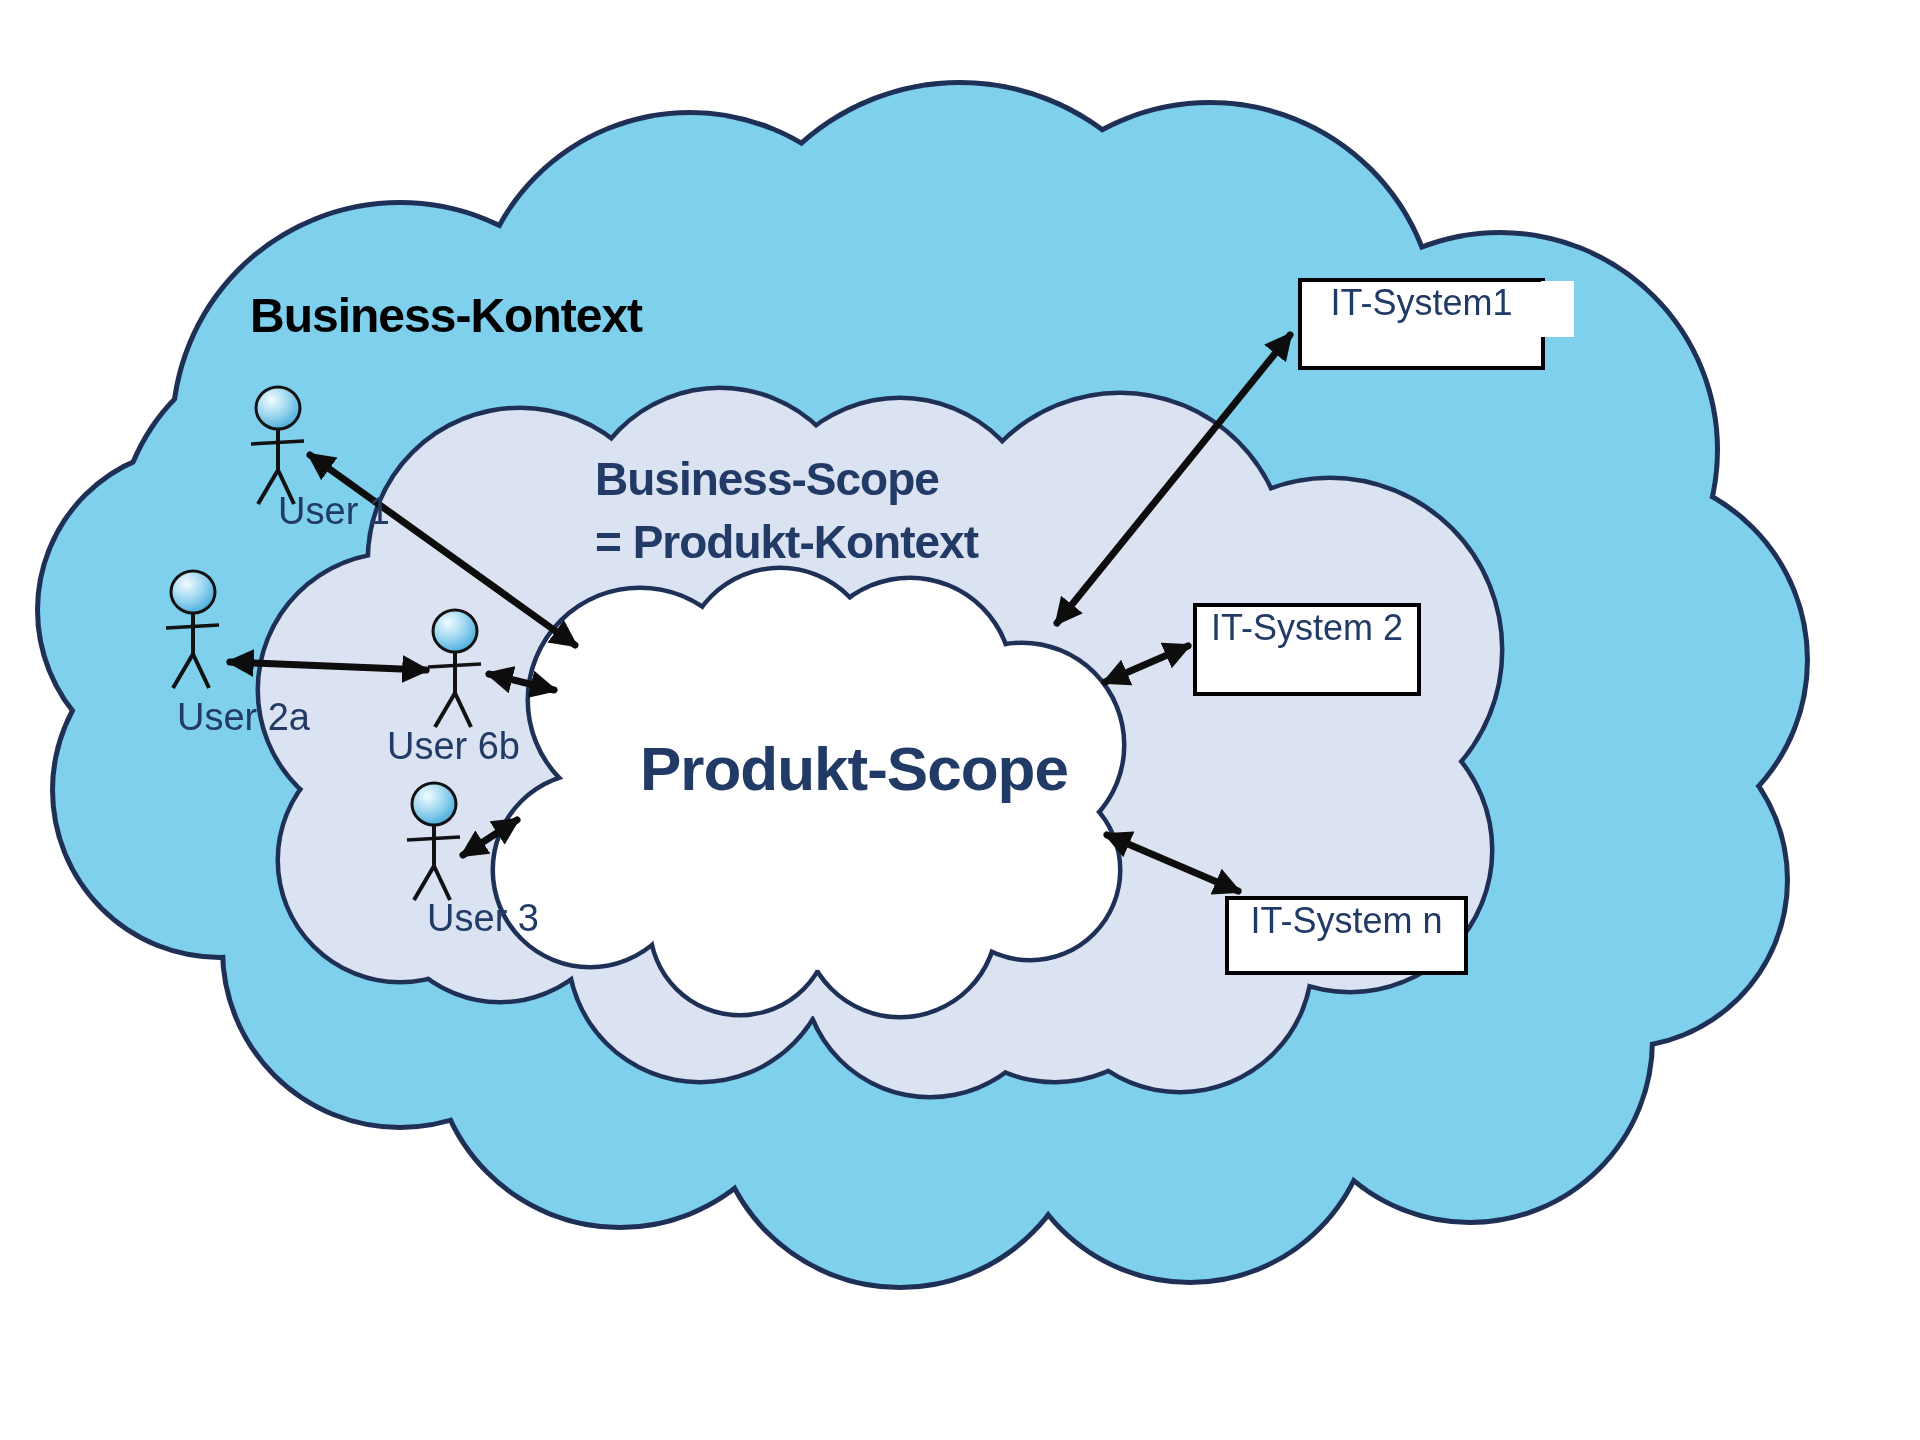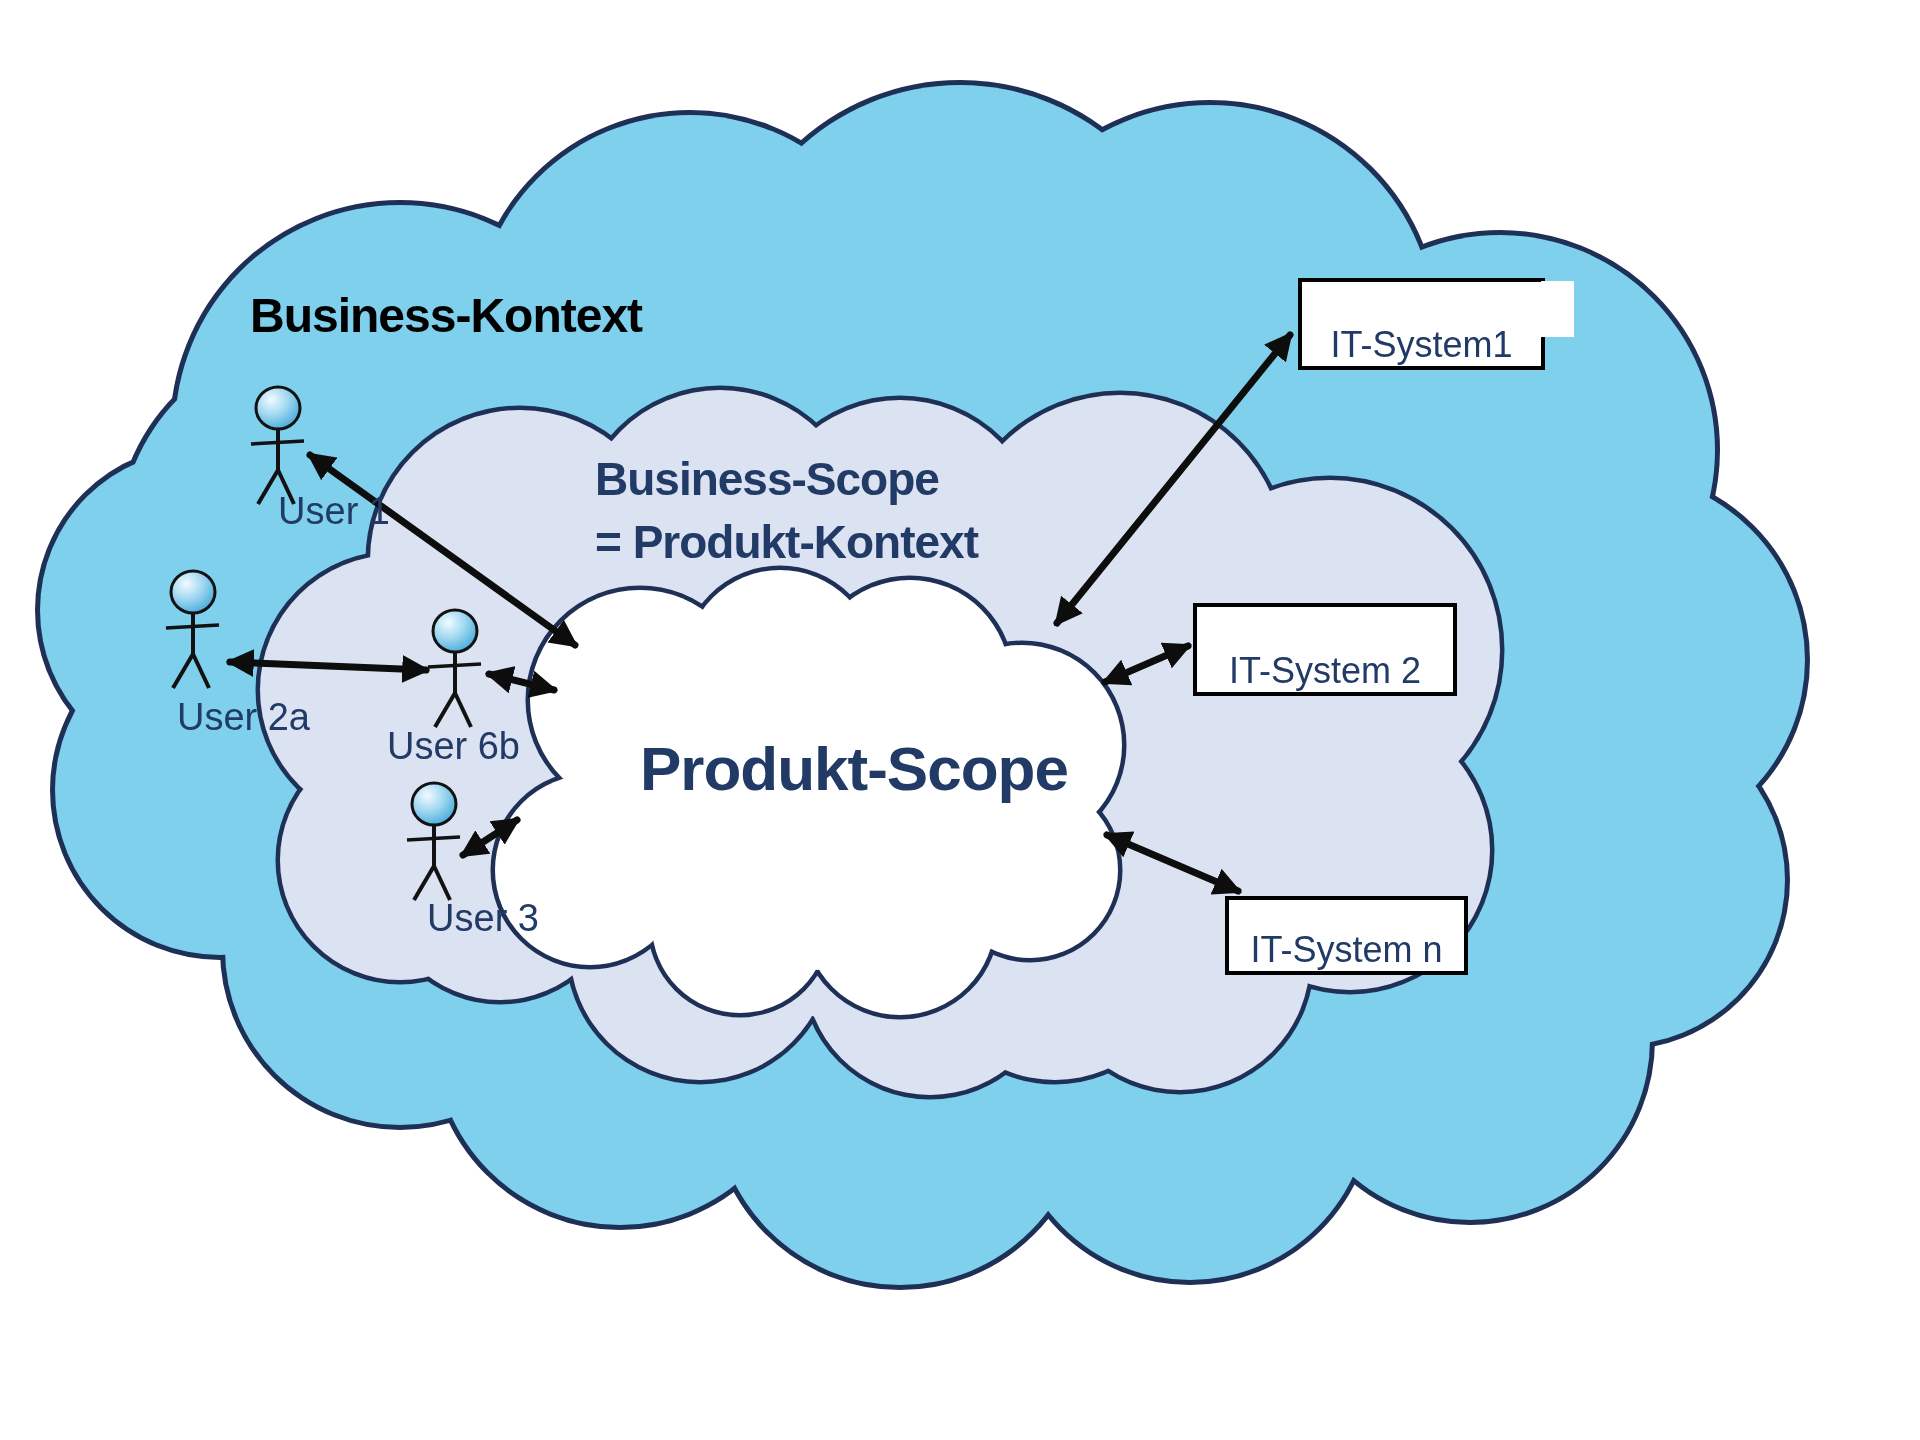--- a/index.html
+++ b/index.html
@@ -38,26 +38,26 @@
   }
   .lbl-ps{
     left:640px;top:733px;width:320px;text-align:left;font-size:62px;font-weight:bold;
     color:var(--label-navy);letter-spacing:-1px;
   }
   .lbl-user{
     font-size:38px;color:var(--label-navy);text-align:right;width:200px;
   }
   .sysbox{
     position:absolute;background:var(--box-fill);border:4px solid var(--box-border);
-    display:flex;align-items:flex-end;justify-content:center;box-sizing:border-box;
+    display:flex;align-items:flex-start;justify-content:center;box-sizing:border-box;
     font-size:36px;color:var(--label-navy);
   }
   #box1{left:1298px;top:278px;width:247px;height:92px;}
   #box1tab{position:absolute;left:1541px;top:281px;width:33px;height:56px;background:var(--box-fill);}
-  #box2{left:1193px;top:603px;width:264px;height:93px;}
+  #box2{left:1193px;top:603px;width:228px;height:93px;}
   #boxn{left:1225px;top:896px;width:243px;height:79px;}
 </style>
 </head>
 <body>
 
 <div id="stage">
 
   <svg id="cloudsvg" viewBox="0 0 1920 1440">
     <defs>
       <radialGradient id="headg" cx="35%" cy="30%" r="85%">

